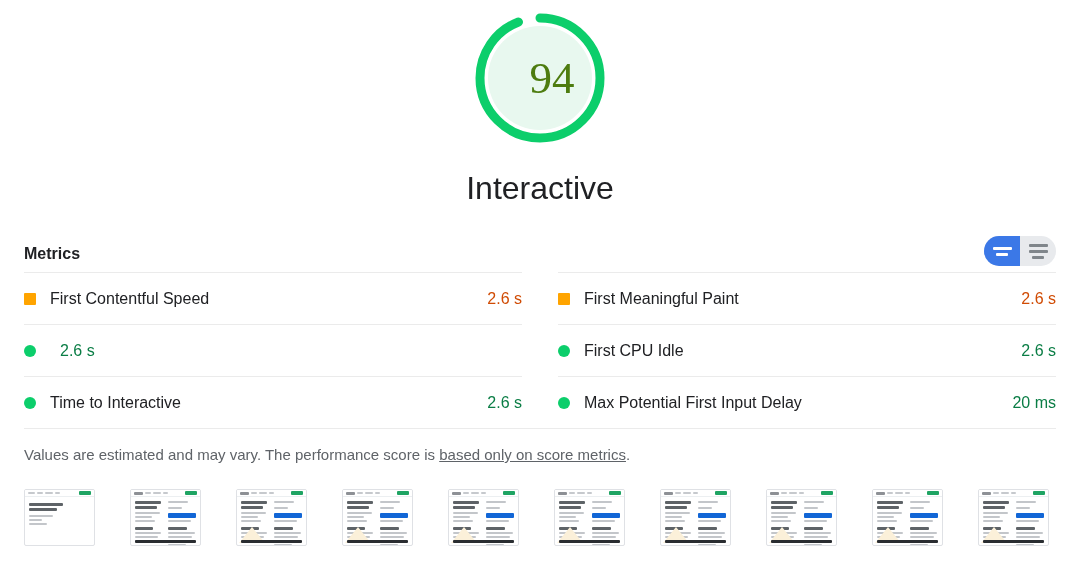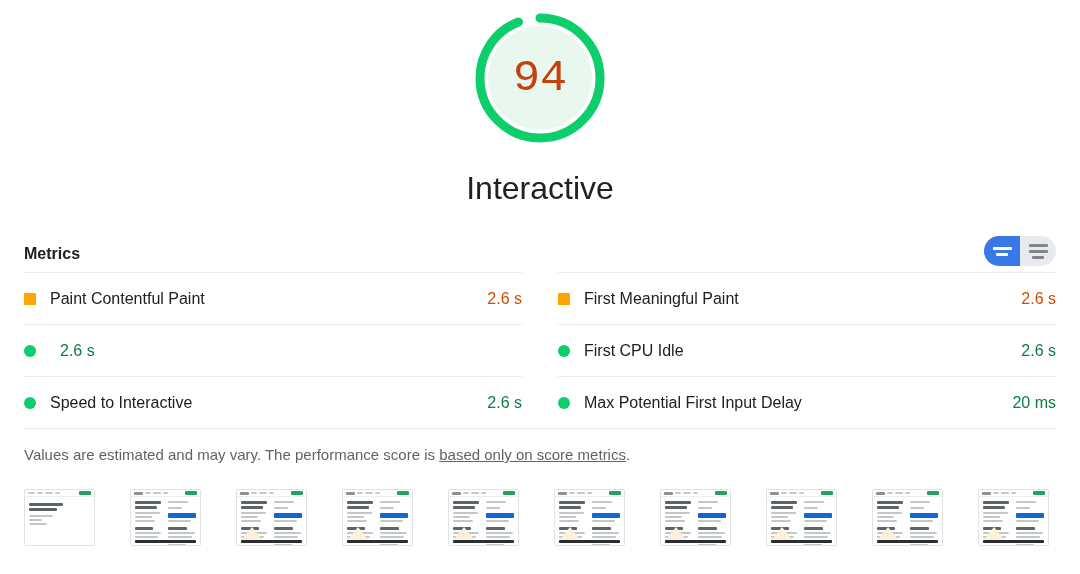--- a/index.html
+++ b/index.html
@@ -32,30 +32,30 @@
   .gauge {
     position: relative;
     width: 140px;
     height: 140px;
   }
 
   .gauge svg { display: block; width: 140px; height: 140px; transform: rotate(-90deg); }
 
   .gauge-score {
     position: absolute;
-    top: 0; left: 0;
+    top: 0; left: 12px;
     width: 140px; height: 140px;
     display: flex;
     align-items: center;
     justify-content: center;
     font-size: 45px;
     line-height: 45px;
     letter-spacing: 0px;
-    color: #c2410c;
-    font-family: Liberation Mono, monospace;
+    color: #4d7c0f;
+    font-family: Liberation Serif, serif;
   }
 
   .gauge-title {
     margin-top: 22px;
     font-size: 32px;
     line-height: 36px;
     color: #202124;
     font-weight: normal;
     font-family: "Liberation Sans", sans-serif;
   }
@@ -266,30 +266,30 @@
         <span class="tl w-short"></span>
       </div>
     </div>
   </div>
 
   <div class="metrics-cols">
 
     <div class="metrics-col">
       <div class="metric-row">
         <span class="metric-icon square"></span>
-        <span class="metric-label">Paint Contentful Paint</span>
+        <span class="metric-label">First Contentful Speed</span>
         <span class="metric-value v-average">2.6 s</span>
       </div>
       <div class="metric-row">
         <span class="metric-icon circle"></span>
         <span class="metric-value v-good">2.6 s</span>
       </div>
       <div class="metric-row">
         <span class="metric-icon circle"></span>
-        <span class="metric-label">Speed to Interactive</span>
+        <span class="metric-label">Time to Interactive</span>
         <span class="metric-value v-good">2.6 s</span>
       </div>
     </div>
 
     <div class="metrics-col">
       <div class="metric-row">
         <span class="metric-icon square"></span>
         <span class="metric-label">First Meaningful Paint</span>
         <span class="metric-value v-average">2.6 s</span>
       </div>

